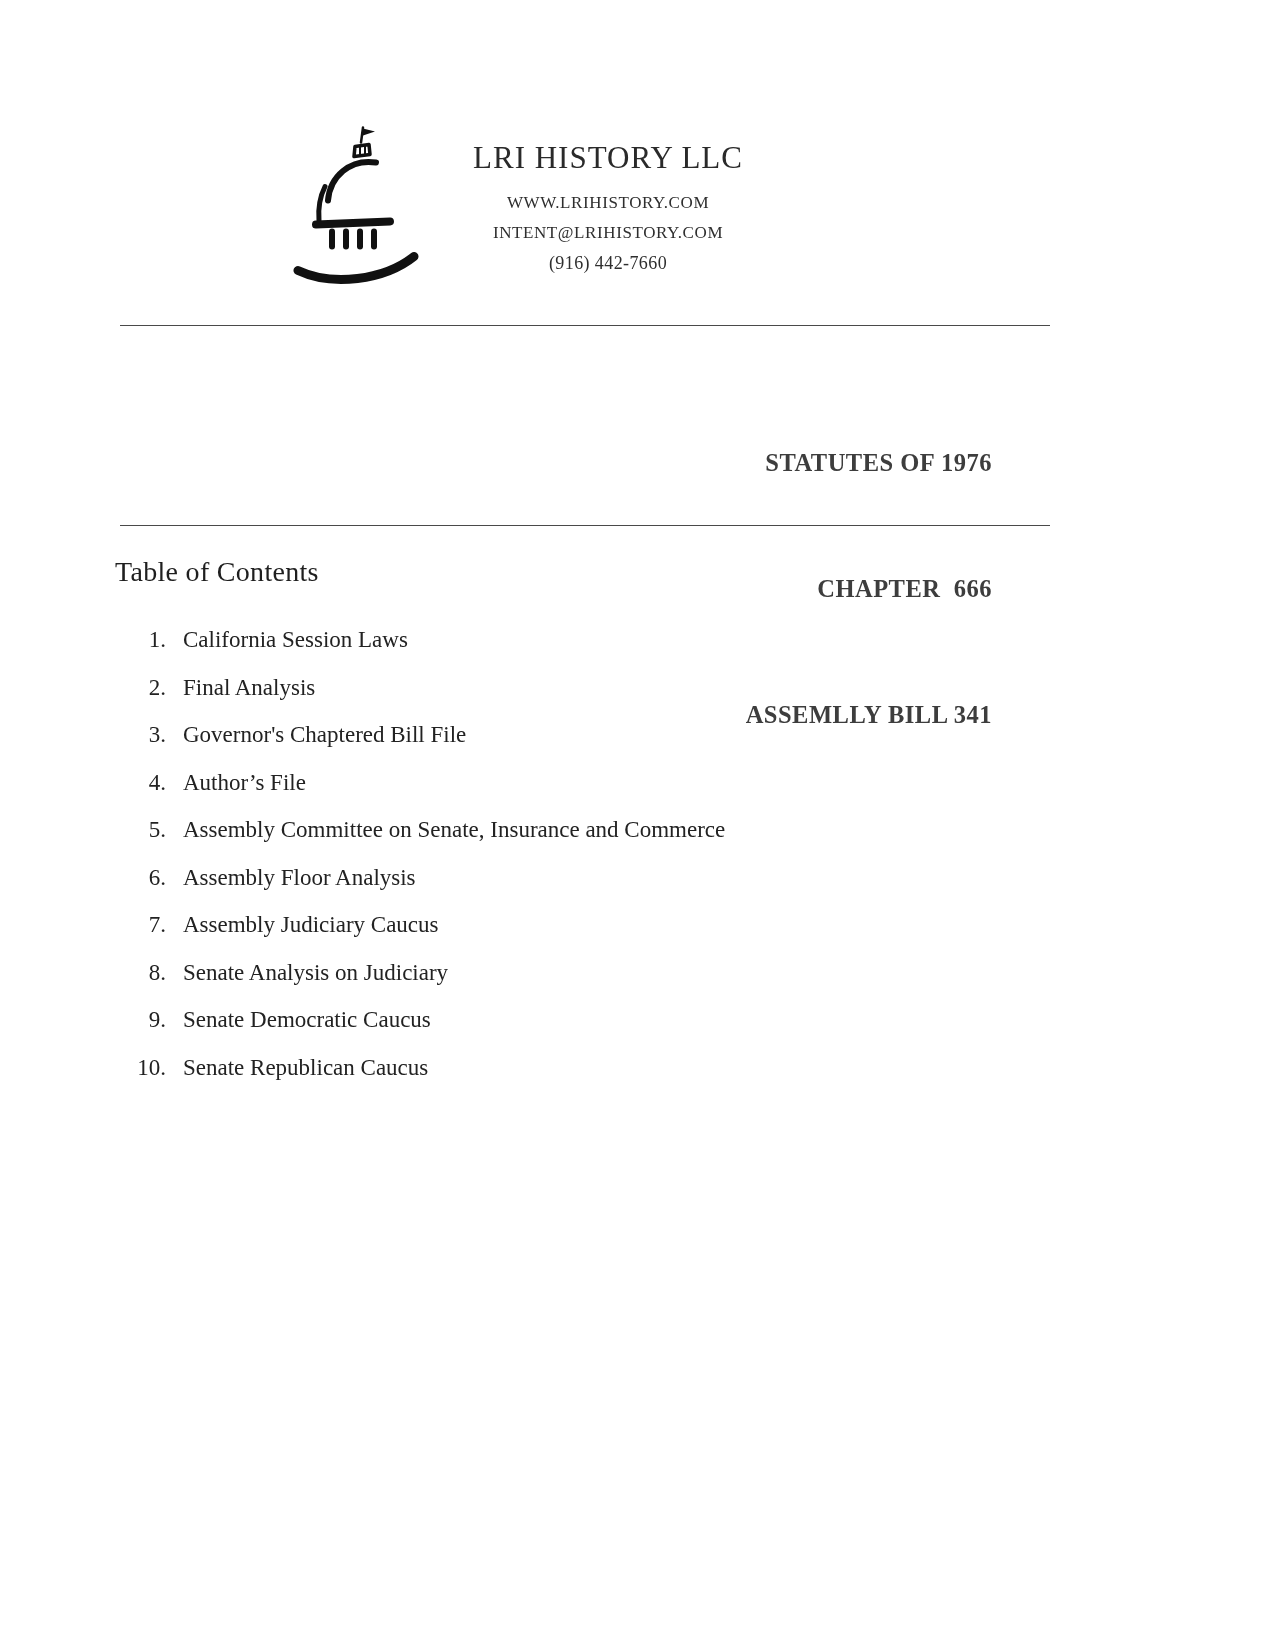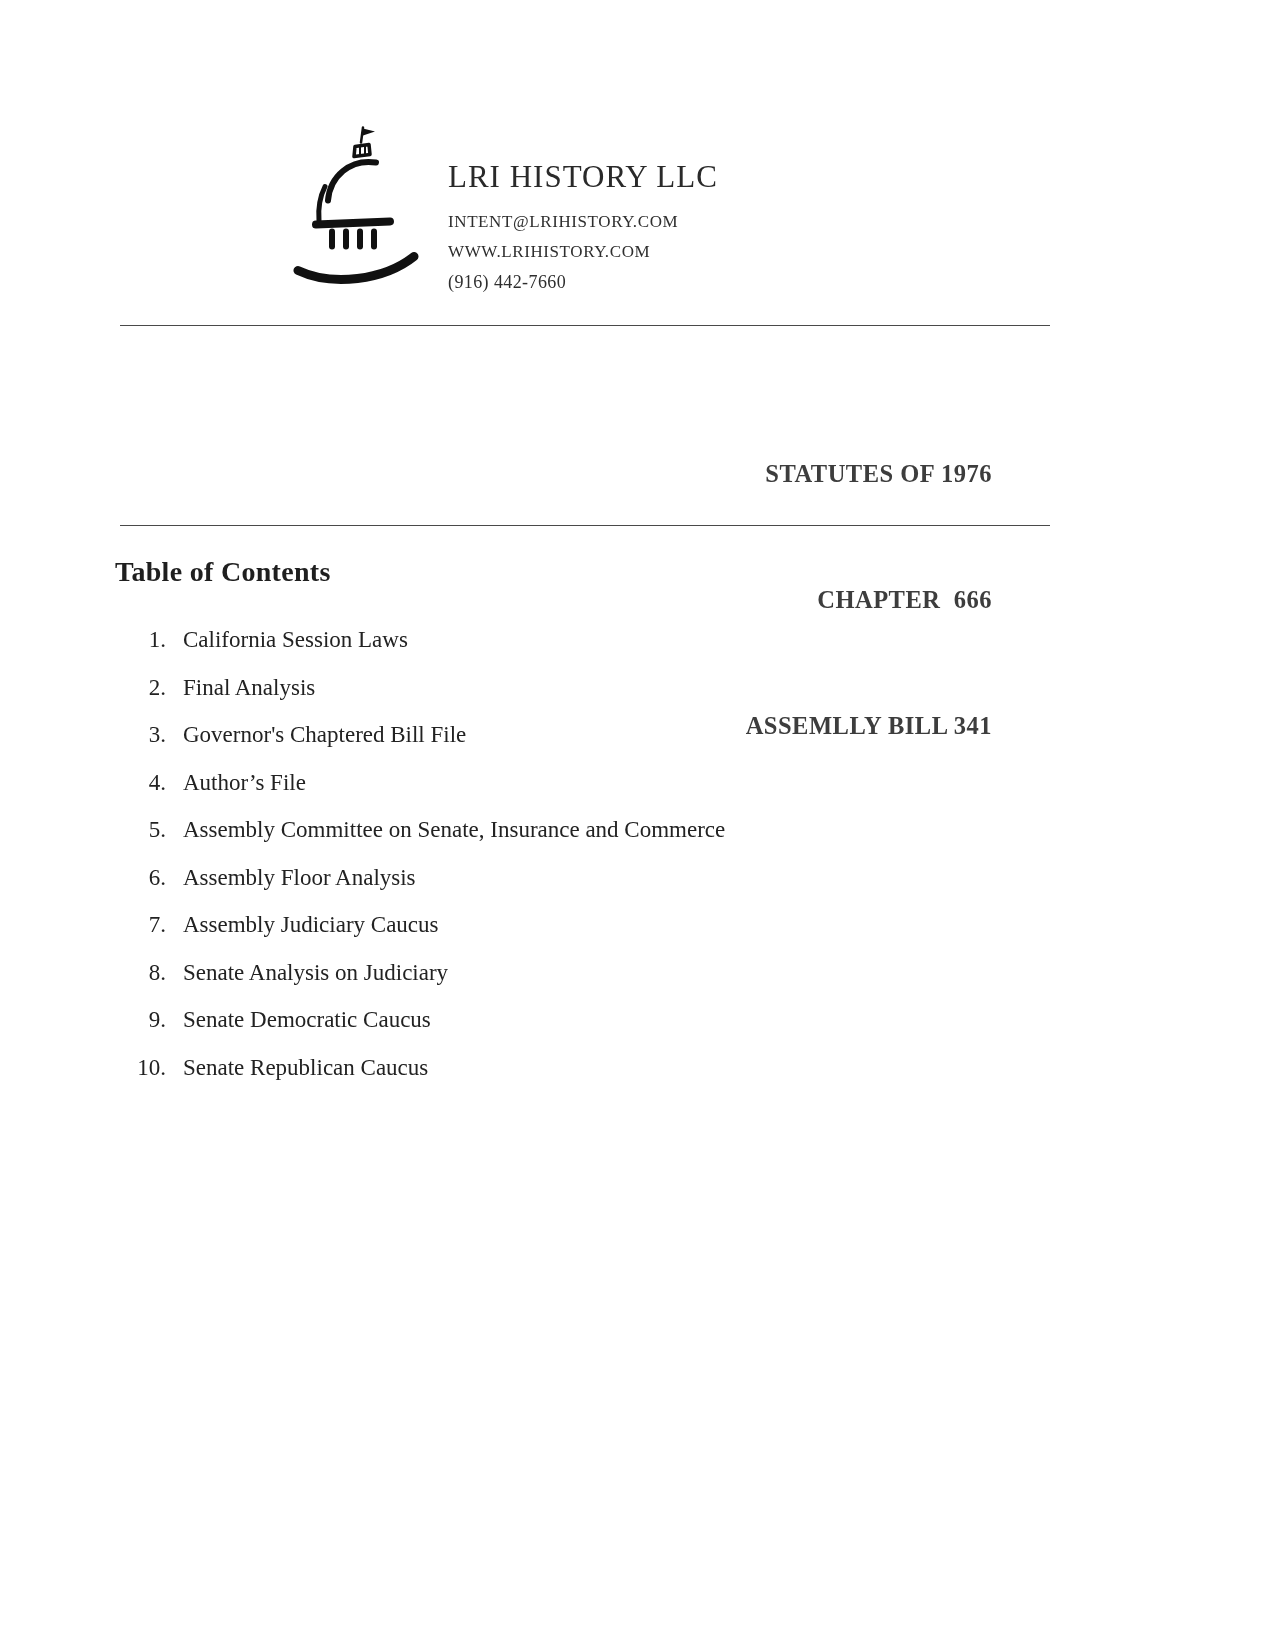--- a/index.html
+++ b/index.html
@@ -21,22 +21,23 @@
   .logo {
     position: absolute;
     left: 292px;
     top: 122px;
     width: 140px;
     height: 165px;
   }
   .header-text {
     position: absolute;
     left: 448px;
-    top: 159px;
+    top: 140px;
     width: 320px;
+    text-align: center;
   }
   .company-name {
     font-size: 31px;
     letter-spacing: 1px;
     color: #2a2a2a;
     margin-bottom: 12px;
     white-space: nowrap;
   }
   .contact-line {
     font-size: 17px;
@@ -62,38 +63,38 @@
     border-top: 1.4px solid #4a4a4a;
     margin: 0;
   }
   .rule-top { top: 325px; }
   .rule-bottom { top: 525px; }
 
   
   .title-block {
     position: absolute;
     left: 120px;
-    top: 369px;
+    top: 358px;
     width: 872px;
     text-align: right;
     font-weight: bold;
     font-size: 24.5px;
     line-height: 42px;
     letter-spacing: 0.5px;
     color: #3d3d3d;
     white-space: pre-wrap;
   }
 
   
   .toc-heading {
     position: absolute;
     left: 115px;
     top: 556px;
     font-size: 28px;
-    font-weight: bold;
+    font-weight: normal;
     letter-spacing: 0.3px;
     color: #1f1f1f;
   }
   .toc-list {
     position: absolute;
     left: 118px;
     top: 616px;
     width: 900px;
   }
   .toc-item {
@@ -135,22 +136,22 @@
     <line x1="40" y1="107" x2="40" y2="122" stroke="#111" stroke-width="6" stroke-linecap="round"></line>
     <line x1="54" y1="107" x2="54" y2="122" stroke="#111" stroke-width="6" stroke-linecap="round"></line>
     <line x1="68" y1="107" x2="68" y2="122" stroke="#111" stroke-width="6" stroke-linecap="round"></line>
     <line x1="82" y1="107" x2="82" y2="122" stroke="#111" stroke-width="6" stroke-linecap="round"></line>
 
     <path d="M6,146 C40,162 92,156 122,132" stroke="#111" stroke-width="9" stroke-linecap="round"></path>
   </svg>
 
   <div class="header-text">
     <div class="company-name">LRI HISTORY LLC</div>
+    <div class="contact-line">WWW.LRIHISTORY.COM</div>
     <div class="contact-line">INTENT@LRIHISTORY.COM</div>
-    <div class="contact-line">WWW.LRIHISTORY.COM</div>
     <div class="contact-phone">(916) 442-7660</div>
   </div>
 
   <hr class="rule rule-top">
 
   <div class="title-block">
     <div>STATUTES OF 1976</div>
     <div>CHAPTER  666</div>
     <div>ASSEMLLY BILL 341</div>
   </div>

